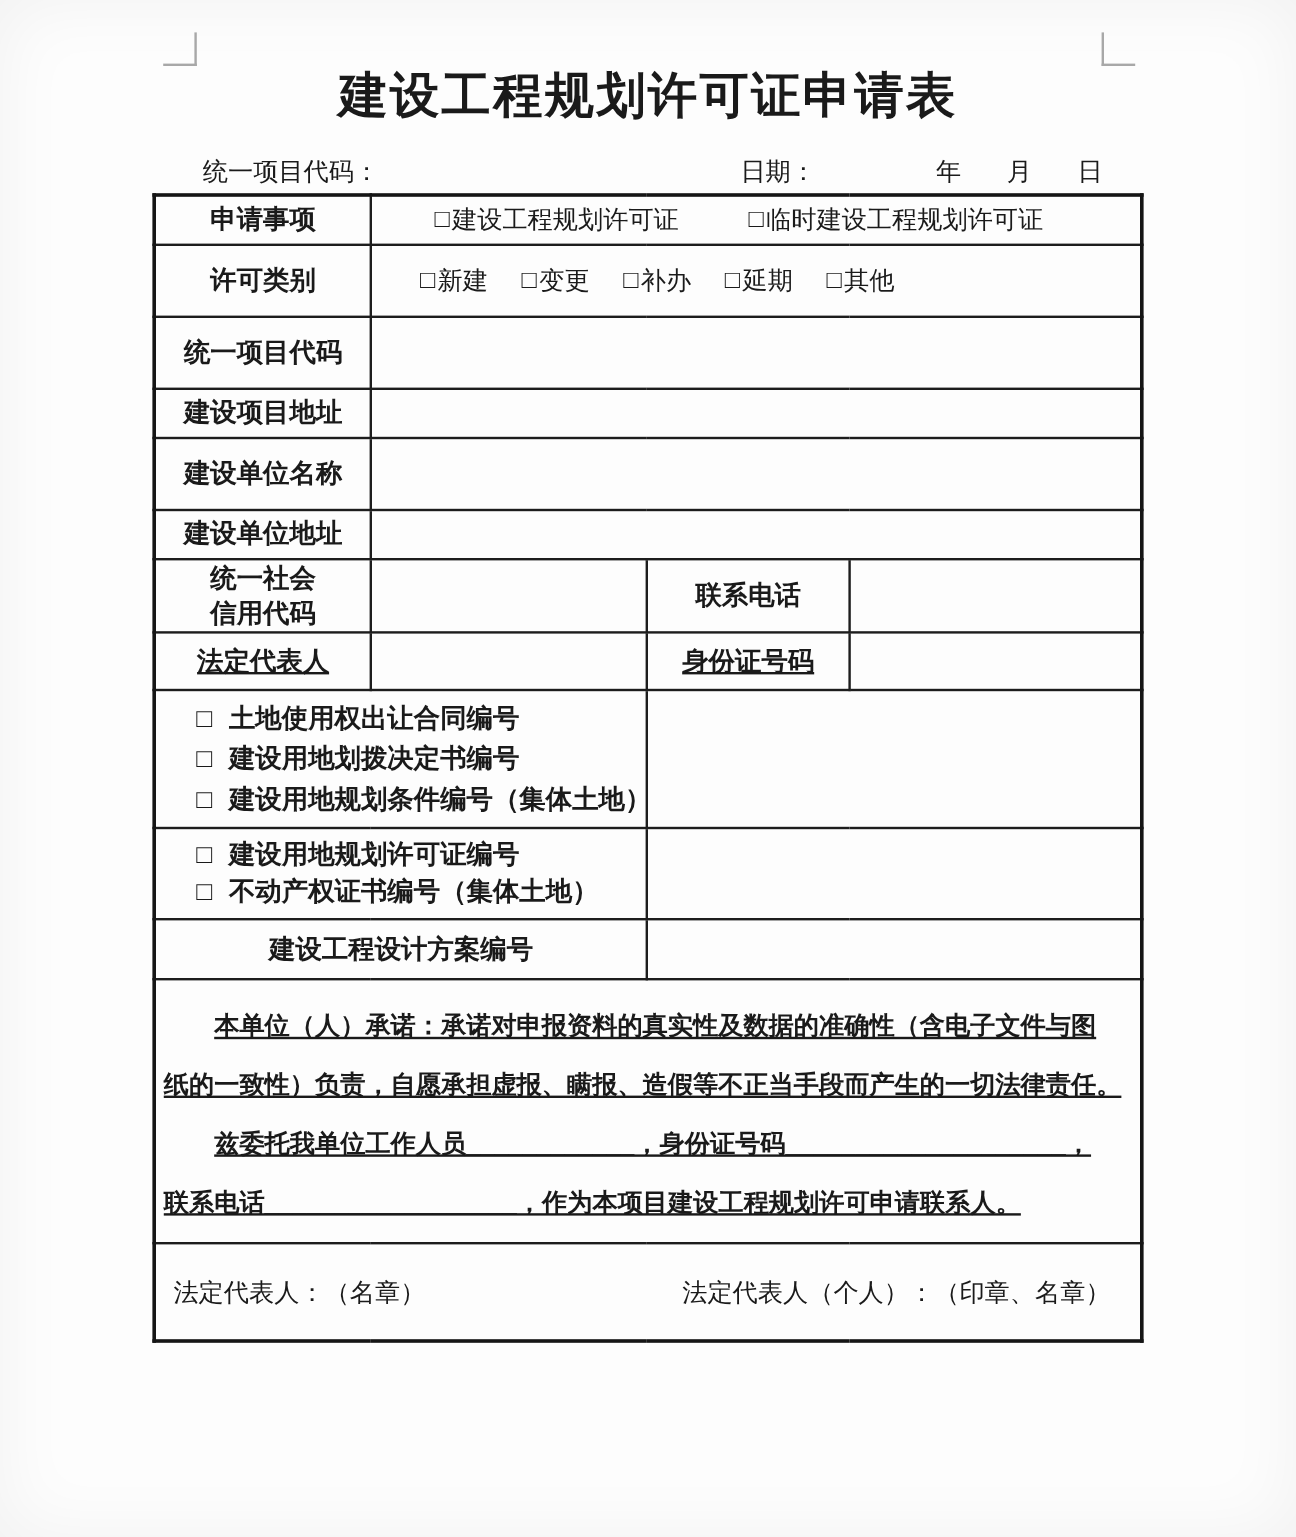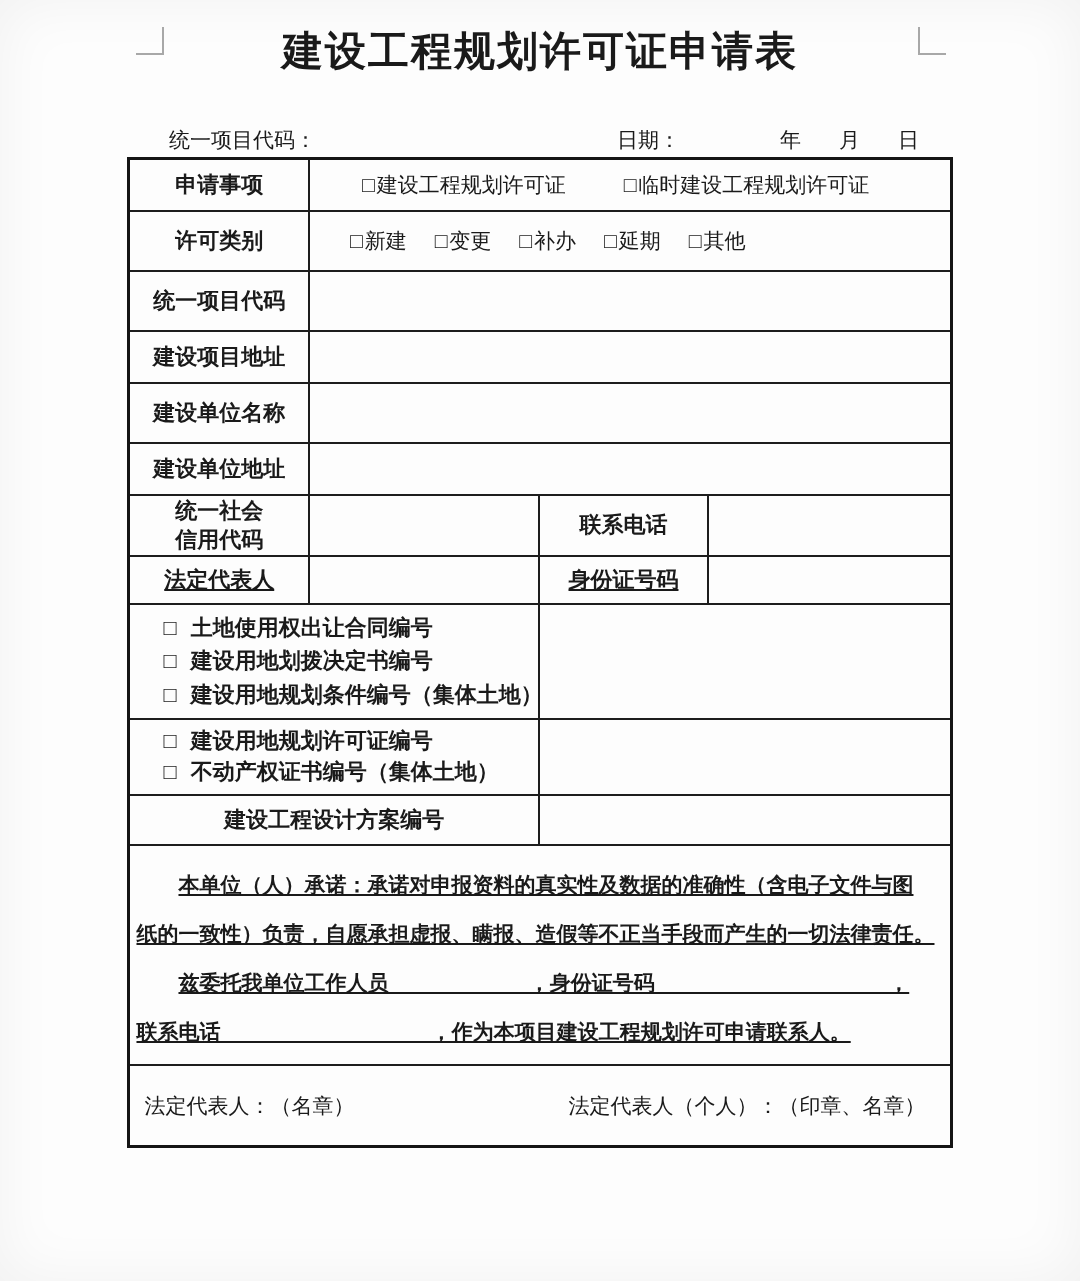--- a/index.html
+++ b/index.html
@@ -12,29 +12,29 @@
     background:#fdfdfd;
     box-shadow:inset 0 0 60px rgba(0,0,0,0.05);
     overflow:hidden;
   }
   
   .corner { position:absolute; width:28px; height:28px; }
   .corner-tl { left:136px; top:27px; border-right:2px solid #a8a8a8; border-bottom:2px solid #a8a8a8; }
   .corner-tr { left:918px; top:27px; border-left:2px solid #a8a8a8; border-bottom:2px solid #a8a8a8; }
 
   .doc-title {
-    padding-top:24px;
+    padding-top:52px;
     text-align:center;
     font-size:41px;
     font-weight:bold;
     letter-spacing:2px;
   }
   .meta-row {
     width:822px;
-    margin:48px auto 4px auto;
+    margin:24px auto 4px auto;
     display:flex;
     justify-content:space-between;
     align-items:center;
     font-size:21px;
     line-height:26px;
   }
   .meta-left { padding-left:40px; }
   .meta-right { display:flex; align-items:flex-end; padding-right:32px; }
   .meta-right .date-label { margin-right:62px; }
   .meta-right .date-unit { margin-left:38px; }
@@ -87,21 +87,21 @@
     font-weight:bold;
     line-height:49px;
     text-indent:2em;
     text-align:justify;
   }
   .sig-cell { position:relative; height:100%; font-size:21px; }
   .sig-left  { position:absolute; left:14px;  top:50%; transform:translateY(-50%); white-space:nowrap; }
   .sig-right { position:absolute; left:438px; top:50%; transform:translateY(-50%); white-space:nowrap; }
 
   
-  .r-std1 { height:52px; }
+  .r-std1 { height:41px; }
   .r-std2 { height:60px; }
   .r-credit { height:59px; }
   .r-legal { height:48px;text-decoration:underline; }
   .r-check3 { height:113px; }
   .r-check2 { height:70px; }
   .r-scheme { height:50px; }
   .r-content { height:105px; }
   .r-pledge { height:197px;text-decoration:underline; }
   .r-sign { height:82px;font-family:Liberation Mono, monospace; }
 </style>

